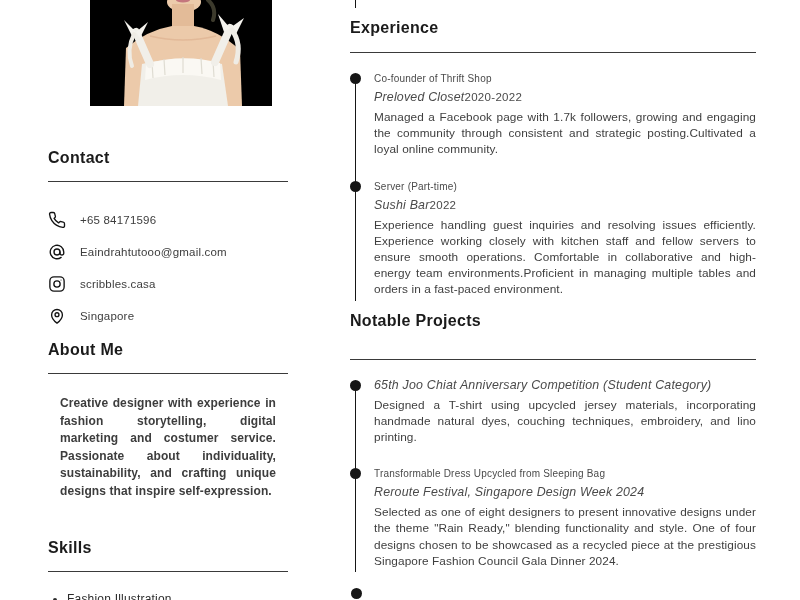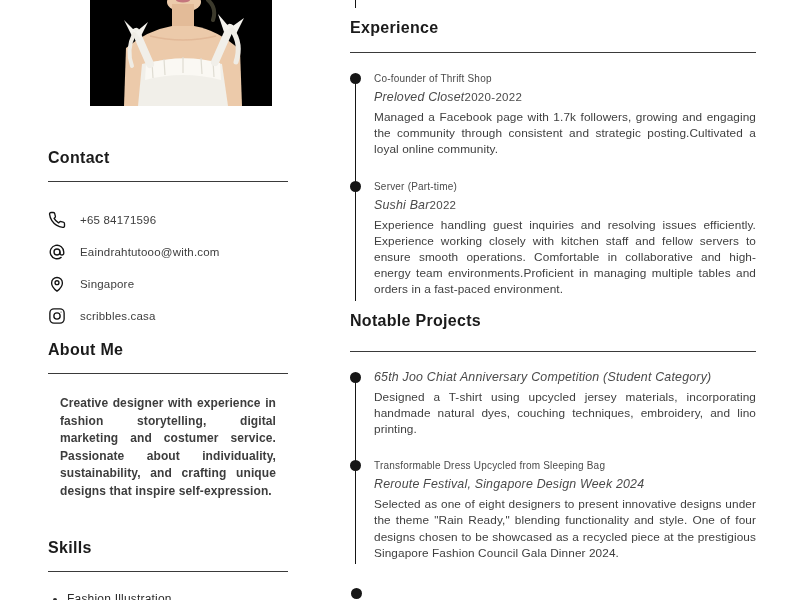--- a/index.html
+++ b/index.html
@@ -34,21 +34,21 @@
 
   .skills-heading { margin-top: 35px; }
   .skills-list { margin: 20px 0 0; padding-left: 19px; }
   .skills-list li { font-size: 12px; color: #2c2c2c; letter-spacing: 0.2px; }
 
   
   .right-col { position: absolute; left: 350px; top: 0; width: 406px; }
   .timeline-stub-top { position: absolute; left: 4.5px; top: 0; width: 1.6px; height: 8px; background: #141414; }
 
   .experience-heading { margin-top: 16px; padding-bottom: 13px; }
-  .projects-heading { margin-top: 11px; padding-bottom: 19px; }
+  .projects-heading { margin-top: 11px; padding-bottom: 27px; }
 
   .timeline { position: relative; margin-top: 18px; padding-left: 24px; }
   .timeline::before {
     content: ""; position: absolute; left: 4.5px; top: 6px; bottom: -3px;
     width: 1.6px; background: #161616;
   }
   .entry { position: relative; }
   .entry + .entry { margin-top: 21px; }
   .timeline-dot {
     position: absolute; left: -24px; top: 2px; width: 11px; height: 11px;
@@ -106,36 +106,36 @@
       <svg viewBox="0 0 24 24" fill="none" stroke="#141414" stroke-width="1.8" stroke-linecap="round" stroke-linejoin="round">
         <path d="M22 16.92v3a2 2 0 0 1-2.18 2 19.8 19.8 0 0 1-8.63-3.07 19.5 19.5 0 0 1-6-6A19.8 19.8 0 0 1 2.08 4.18 2 2 0 0 1 4.06 2h3a2 2 0 0 1 2 1.72c.12.96.37 1.9.72 2.81a2 2 0 0 1-.45 2.11L8.09 9.91a16 16 0 0 0 6 6l1.27-1.27a2 2 0 0 1 2.11-.45c.91.35 1.85.6 2.81.72A2 2 0 0 1 22 16.92z"></path>
       </svg>
       <span class="contact-text">+65 84171596</span>
     </div>
     <div class="contact-row">
       <svg viewBox="0 0 24 24" fill="none" stroke="#141414" stroke-width="1.8" stroke-linecap="round" stroke-linejoin="round">
         <circle cx="12" cy="12" r="4"></circle>
         <path d="M16 12v1.5a2.5 2.5 0 0 0 5 0V12a9 9 0 1 0-3.53 7.14"></path>
       </svg>
-      <span class="contact-text">Eaindrahtutooo@with.com</span>
-    </div>
-    <div class="contact-row">
-      <svg viewBox="0 0 24 24" fill="none" stroke="#141414" stroke-width="1.8" stroke-linecap="round" stroke-linejoin="round">
-        <path d="M12 21.5s-7.2-5.6-7.2-11A7.2 7.2 0 0 1 19.2 10.5c0 5.4-7.2 11-7.2 11z"></path>
-        <circle cx="12" cy="10.3" r="2.6"></circle>
-      </svg>
-      <span class="contact-text">Singapore</span>
+      <span class="contact-text">Eaindrahtutooo@gmail.com</span>
     </div>
     <div class="contact-row">
       <svg viewBox="0 0 24 24" fill="none" stroke="#141414" stroke-width="1.8" stroke-linecap="round" stroke-linejoin="round">
         <rect x="2.5" y="2.5" width="19" height="19" rx="5.5"></rect>
         <circle cx="12" cy="12" r="4.2"></circle>
         <circle cx="17.4" cy="6.6" r="0.7" fill="#141414" stroke="none"></circle>
       </svg>
       <span class="contact-text">scribbles.casa</span>
+    </div>
+    <div class="contact-row">
+      <svg viewBox="0 0 24 24" fill="none" stroke="#141414" stroke-width="1.8" stroke-linecap="round" stroke-linejoin="round">
+        <path d="M12 21.5s-7.2-5.6-7.2-11A7.2 7.2 0 0 1 19.2 10.5c0 5.4-7.2 11-7.2 11z"></path>
+        <circle cx="12" cy="10.3" r="2.6"></circle>
+      </svg>
+      <span class="contact-text">Singapore</span>
     </div>
   </div>
 
   <h2 class="section-heading about-heading">About Me</h2>
   <p class="about-body">Creative designer with experience in fashion storytelling, digital marketing and costumer service. Passionate about individuality, sustainability, and crafting unique designs that inspire self-expression.</p>
 
   <h2 class="section-heading skills-heading">Skills</h2>
   <ul class="skills-list">
     <li>Fashion Illustration</li>
   </ul>

